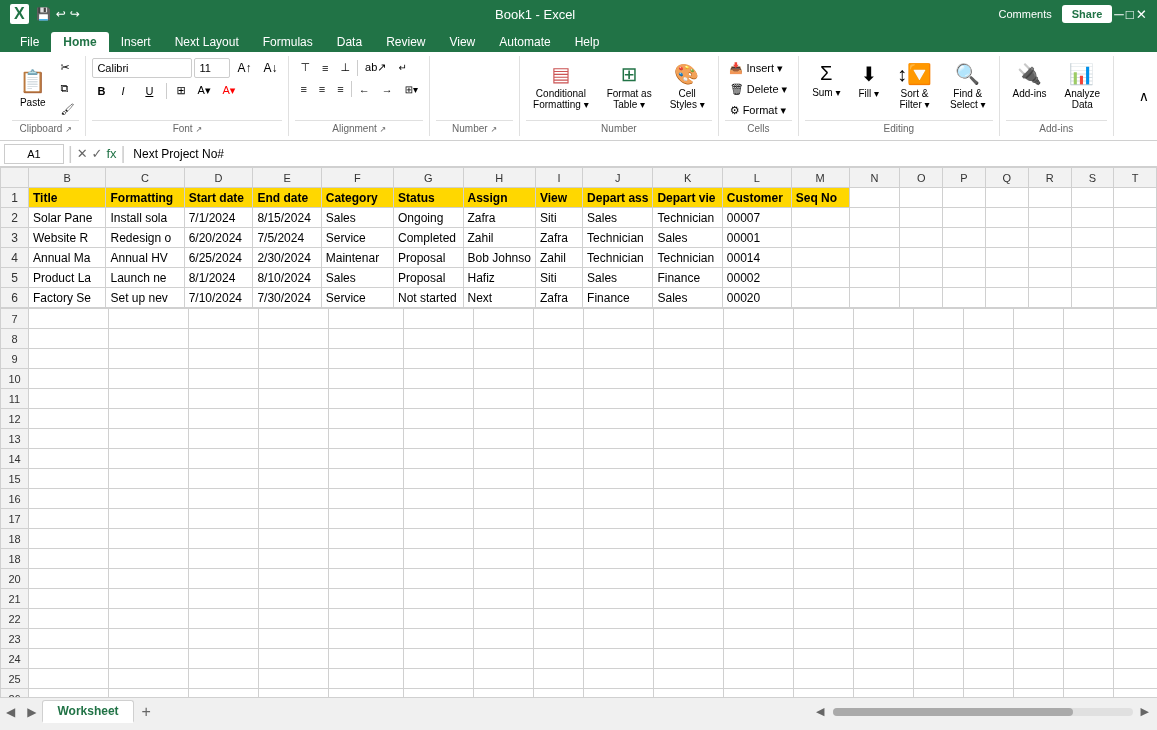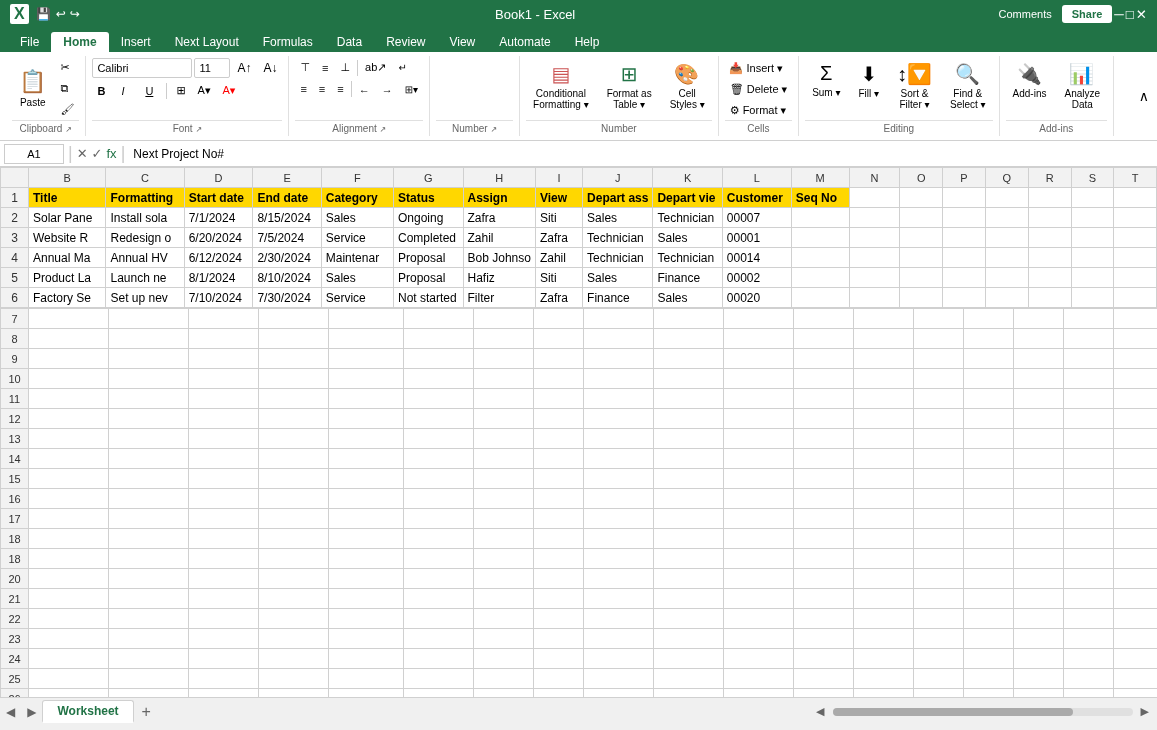--- a/index.html
+++ b/index.html
@@ -566,21 +566,21 @@
           <td></td>
           <td></td>
           <td></td>
           <td></td>
         </tr>
 
         <tr>
           <td class="row-header">4</td>
           <td>Annual Ma</td>
           <td>Annual HV</td>
-          <td>6/12/2024</td>
+          <td>6/25/2024</td>
           <td>2/30/2024</td>
           <td>Maintenar</td>
           <td>Proposal</td>
           <td>Bob Johnso</td>
           <td>Zahil</td>
           <td>Technician</td>
           <td>Technician</td>
           <td>00014</td>
           <td></td>
           <td></td>
@@ -616,21 +616,21 @@
         </tr>
 
         <tr>
           <td class="row-header">6</td>
           <td>Factory Se</td>
           <td>Set up nev</td>
           <td>7/10/2024</td>
           <td>7/30/2024</td>
           <td>Service</td>
           <td>Not started</td>
-          <td>Filter</td>
+          <td>Next</td>
           <td>Zafra</td>
           <td>Finance</td>
           <td>Sales</td>
           <td>00020</td>
           <td></td>
           <td></td>
           <td></td>
           <td></td>
           <td></td>
           <td></td>

